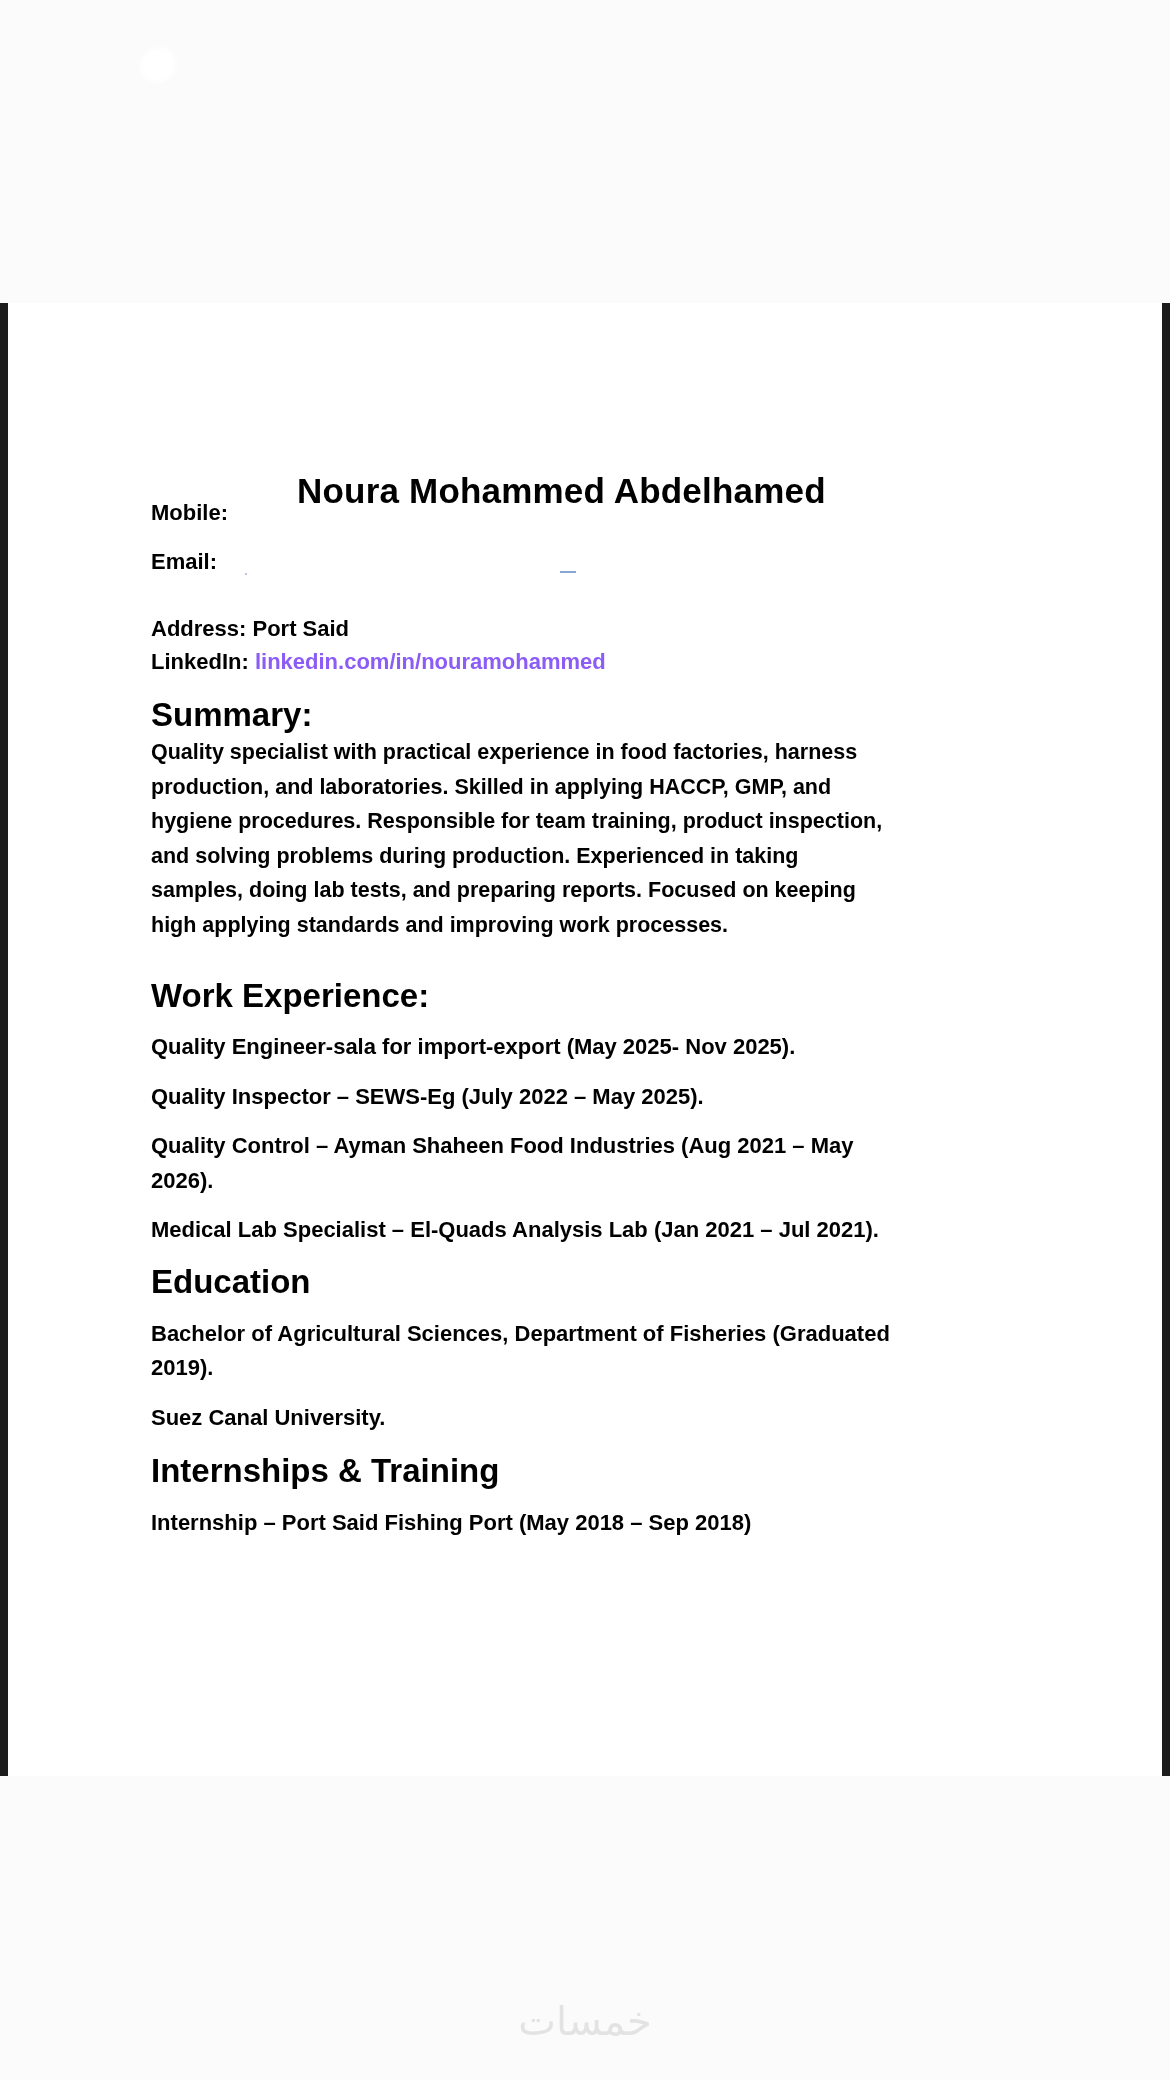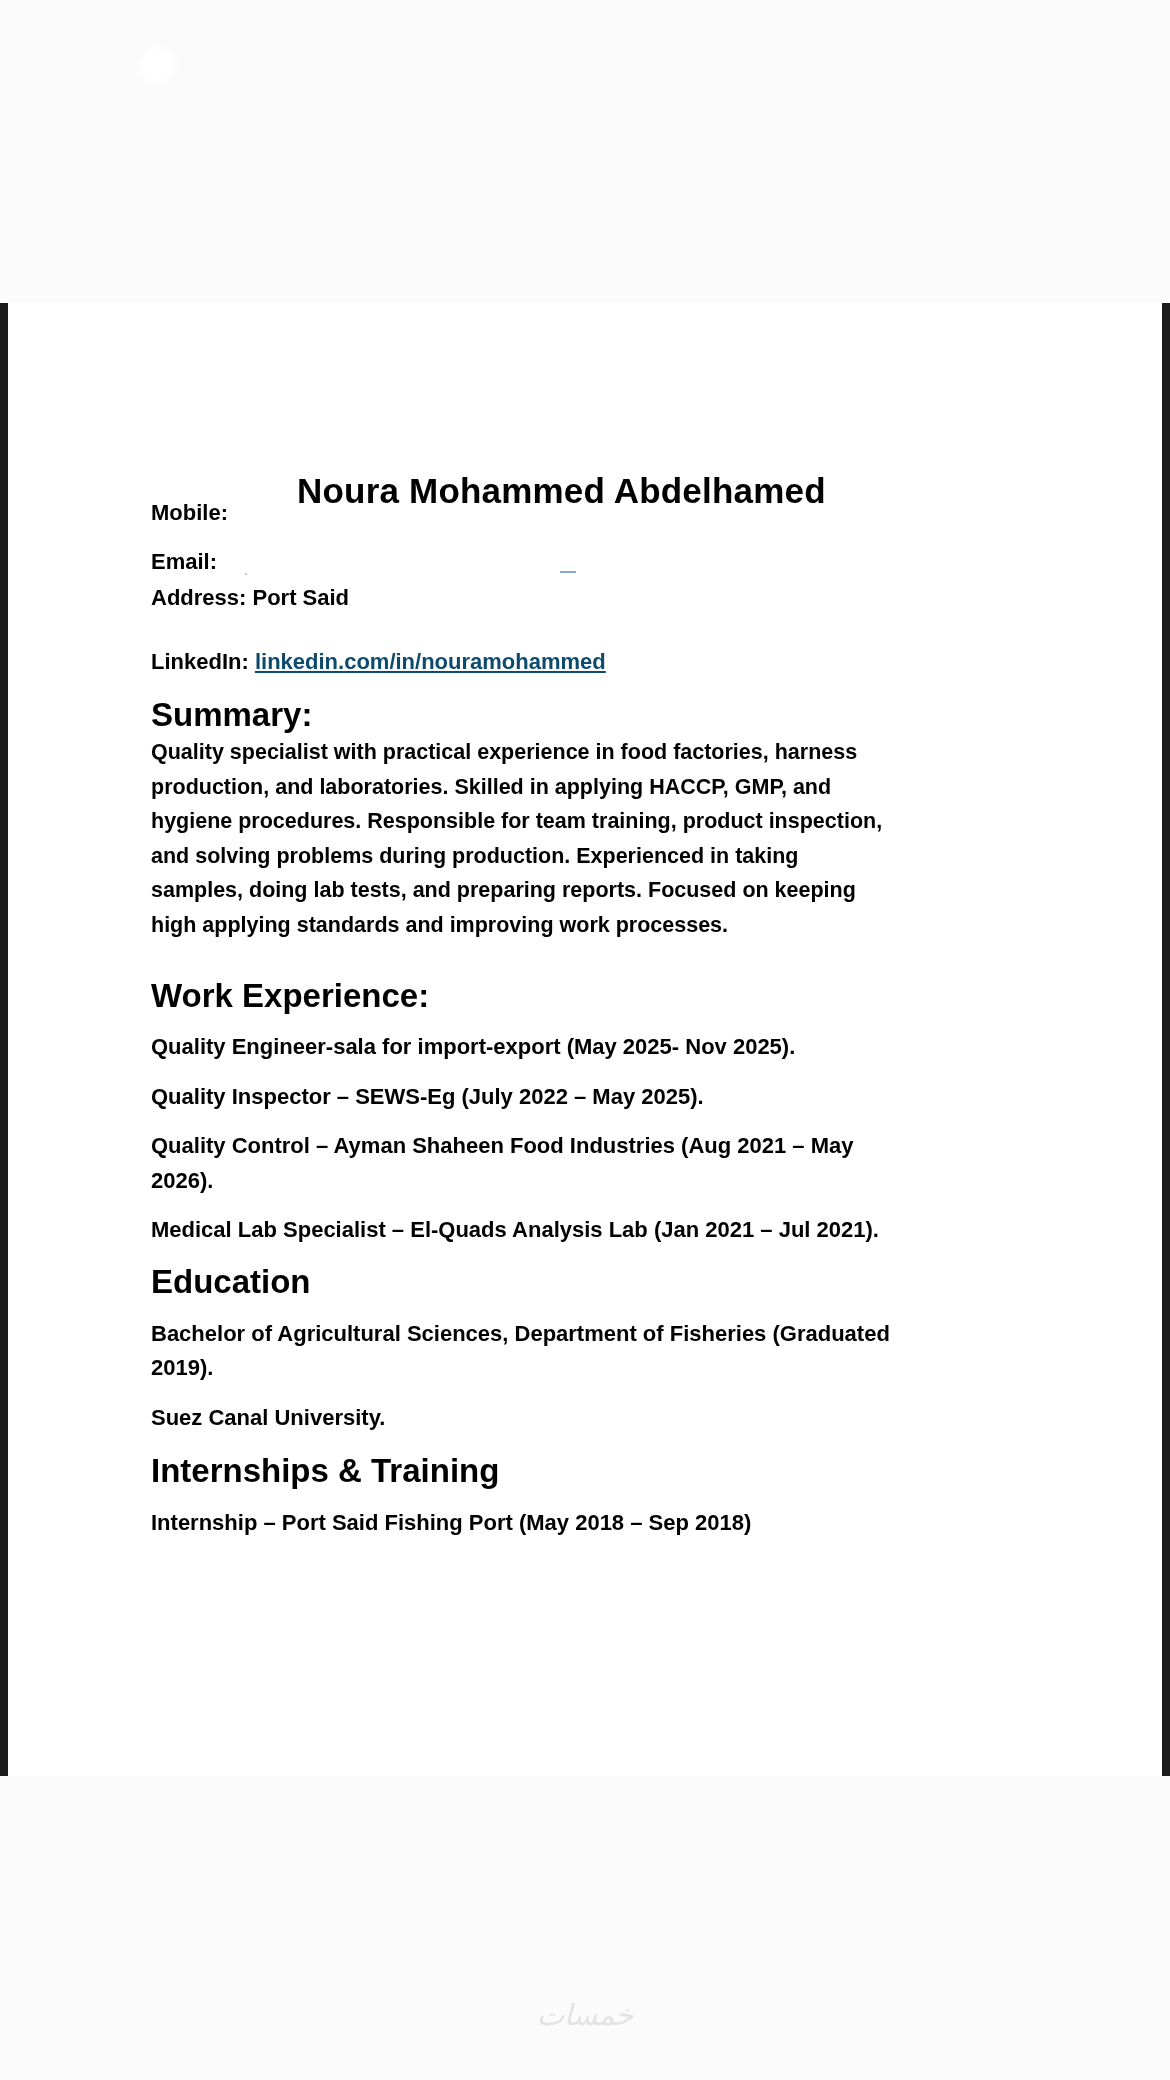--- a/index.html
+++ b/index.html
@@ -88,22 +88,21 @@
     }
     .redacted .dot {
       position: absolute;
       left: 22px;
       top: 20px;
       width: 2px;
       height: 2px;
       background: #b9c6dc;
     }
     .link {
-      color: #0c4a6e;
-      text-decoration: underline;
+      color: #8b5cf6;
       text-decoration-thickness: 2px;
       text-underline-offset: 2px;
       cursor: pointer;
     }
     .section-heading {
       position: absolute;
       left: 8px;
       font-size: 33px;
       line-height: 32px;
       white-space: nowrap;
@@ -117,25 +116,24 @@
       line-height: 34.5px;
     }
     .summary span { display: block; white-space: nowrap; }
     .watermark {
       position: absolute;
       left: 0;
       top: 1998px;
       width: 1170px;
       text-align: center;
       font-family: "DejaVu Sans", sans-serif;
-      font-size: 29px;
+      font-size: 40px;
       color: #e3e3e3;
       direction: rtl;
       letter-spacing: 2px;
-      font-style: italic;
     }
   </style>
 </head>
 <body>
 
 <div class="top-glare"></div>
 
 <div class="page-frame">
   <div class="page">
     <div class="content">
@@ -148,21 +146,21 @@
       </div>
 
       <div class="line" style="top:245px;">
         <span class="label">Email:</span>
         <span class="redacted">
           <span class="dot"></span>
           <span class="remnant"></span>
         </span>
       </div>
 
-      <div class="line" style="top:281px;">
+      <div class="line" style="top:312px;">
         <span class="label">Address:</span>
         <span class="value">Port Said</span>
       </div>
 
       <div class="line" style="top:345px;">
         <span class="label">LinkedIn:</span>
         <span class="link">linkedin.com/in/nouramohammed</span>
       </div>
 
       <div class="section-heading" style="top:396px;">Summary:</div>

